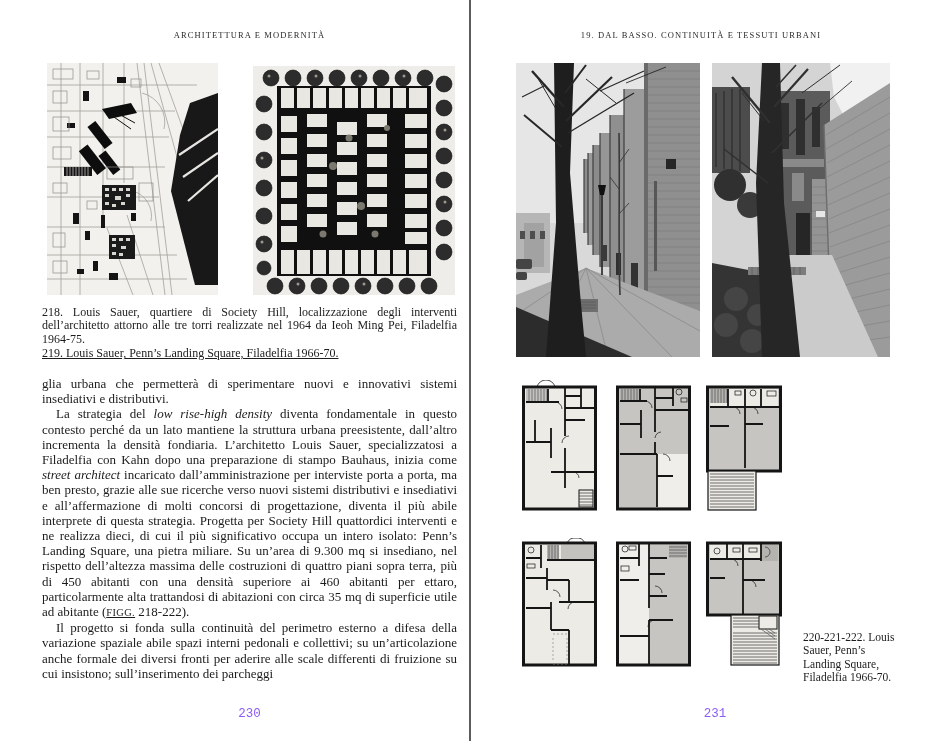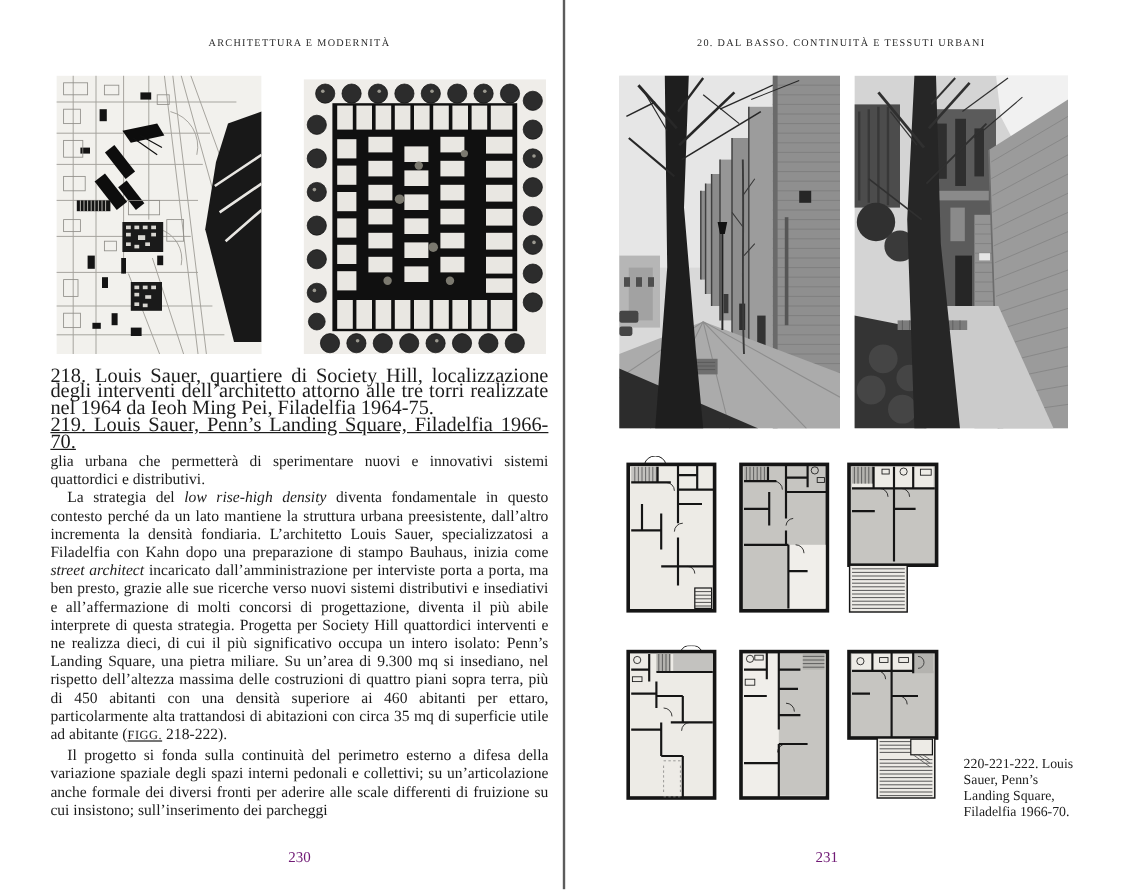--- a/index.html
+++ b/index.html
@@ -2,27 +2,27 @@
 <html><head>
 <meta charset="utf-8">
 <style>
   html,body{margin:0;padding:0;background:#ffffff;}
   #spread{position:relative;width:939px;height:743px;background:#ffffff;overflow:hidden;
           font-family:"Liberation Serif","DejaVu Serif",serif;color:#1c1c1c;padding-left:32px;}
   .abs{position:absolute;}
   .running-head{font-size:8.5px;letter-spacing:1.1px;text-align:center;color:#2a2a2a;white-space:nowrap;}
   .page-col{width:415px;}
   .divider{position:absolute;left:469px;top:0;width:2px;height:741px;background:#5c5c5c;}
-  .caption{font-size:17px;line-height:13.4px;text-align:justify;color:#1c1c1c;margin:0;}
+  .caption{font-size:12px;line-height:13.4px;text-align:justify;color:#1c1c1c;margin:0;}
   .caption + .caption{margin-top:1px;text-decoration:underline;}
   .body-par{margin:0;text-align:justify;font-size:13px;line-height:15.2px;color:#1b1b1b;}
   .body-par.indent{text-indent:14px;}
   .it{font-style:italic;}
   .sc{font-size:0.8em;letter-spacing:0.4px;text-decoration:underline;}
-  .pagenum{font-size:12.5px;text-align:center;color:#701a75;}
+  .pagenum{font-size:12.5px;text-align:center;color:#8b5cf6;font-family:Liberation Mono, monospace;}
   .fig{display:block;}
   .side-caption{font-size:11.5px;line-height:13.4px;text-align:left;color:#1c1c1c;margin:4px;}
   svg{display:block;}
 </style>
 </head>
 <body>
 
 <div id="spread">
 
   <div class="divider"></div>
@@ -235,28 +235,28 @@
         <circle cx="9" cy="176" r="1.5"></circle>
     </g>
   </svg>
 
   <div class="abs page-col" style="left:42px;top:306px;">
     <p class="caption">218. Louis Sauer, quartiere di Society Hill, localizzazione degli interventi dell’architetto attorno alle tre torri realizzate nel 1964 da Ieoh Ming Pei, Filadelfia 1964-75.</p>
     <p class="caption">219. Louis Sauer, Penn’s Landing Square, Filadelfia 1966-70.</p>
   </div>
 
   <div class="abs page-col" style="left:42px;top:376px;">
-    <p class="body-par"><span>glia urbana che permetterà di sperimentare nuovi e innovativi sistemi quattordici e distributivi.</span></p>
+    <p class="body-par"><span>glia urbana che permetterà di sperimentare nuovi e innovativi sistemi insediativi e distributivi.</span></p>
     <p class="body-par indent"><span>La strategia del </span><span class="it">low rise-high density</span><span> diventa fondamentale in questo contesto perché da un lato mantiene la struttura urbana preesistente, dall’altro incrementa la densità fondiaria. L’architetto Louis Sauer, specializzatosi a Filadelfia con Kahn dopo una preparazione di stampo Bauhaus, inizia come </span><span class="it">street architect</span><span> incaricato dall’amministrazione per interviste porta a porta, ma ben presto, grazie alle sue ricerche verso nuovi sistemi distributivi e insediativi e all’affermazione di molti concorsi di progettazione, diventa il più abile interprete di questa strategia. Progetta per Society Hill quattordici interventi e ne realizza dieci, di cui il più significativo occupa un intero isolato: Penn’s Landing Square, una pietra miliare. Su un’area di 9.300 mq si insediano, nel rispetto dell’altezza massima delle costruzioni di quattro piani sopra terra, più di 450 abitanti con una densità superiore ai 460 abitanti per ettaro, particolarmente alta trattandosi di abitazioni con circa 35 mq di superficie utile ad abitante (</span><span class="sc">FIGG.</span><span> 218-222).</span></p>
-    <p class="body-par indent"><span>Il progetto si fonda sulla continuità del perimetro esterno a difesa della variazione spaziale degli spazi interni pedonali e collettivi; su un’articolazione anche formale dei diversi fronti per aderire alle scale differenti di fruizione su cui insistono; sull’inserimento dei parcheggi</span></p>
+    <p class="body-par indent"><span>Il progetto si fonda sulla continuità del perimetro esterno a difesa della variazione spaziale abile spazi interni pedonali e collettivi; su un’articolazione anche formale dei diversi fronti per aderire alle scale differenti di fruizione su cui insistono; sull’inserimento dei parcheggi</span></p>
   </div>
 
   <div class="abs pagenum page-col" style="left:42px;top:707px;">230</div>
 
-  <div class="abs running-head" style="left:512px;top:30px;width:378px;">20. DAL BASSO. CONTINUITÀ E TESSUTI URBANI</div>
+  <div class="abs running-head" style="left:512px;top:30px;width:378px;">19. DAL BASSO. CONTINUITÀ E TESSUTI URBANI</div>
 
   <svg class="abs fig" style="left:516px;top:63px;" width="184" height="294" viewBox="0 0 184 294">
     <rect width="184" height="294" fill="#d9d9d9"></rect>
     <rect y="0" width="184" height="160" fill="#e6e6e6"></rect>
 
     <g fill="#b6b6b6">
         <rect x="0" y="150" width="34" height="60"></rect>
         <rect x="8" y="160" width="20" height="44" fill="#a2a2a2"></rect>
       </g>
     <g fill="#4e4e4e">
@@ -470,15 +470,15 @@
         <rect x="44" y="10" width="8" height="4"></rect>
     </g>
     <rect x="26" y="77" width="48" height="50" fill="#edebe6" stroke="#151515" stroke-width="1.2"></rect>
     <path d="M28,80h44 M28,83h44 M28,86h44 M28,89h44 M28,95h44 M28,98h44 M28,101h44 M28,104h44 M28,107h44 M28,110h44 M28,113h44 M28,116h44 M28,119h44 M28,122h44 M28,125h44" stroke="#4f4f4f" stroke-width="0.8"></path>
     <rect x="54" y="78" width="18" height="13" fill="#edebe6" stroke="#151515" stroke-width="1"></rect>
     <path d="M56,91 l14,10 M60,91 l10,7 M64,91 l6,4" stroke="#555" stroke-width="0.7"></path>
   </svg>
 
   <p class="abs side-caption" style="left:799px;top:627px;width:97px;">220-221-222. Louis Sauer, Penn’s Landing Square, Filadelfia 1966-70.</p>
 
-  <div class="abs pagenum" style="left:500px;top:707px;width:378px;">231</div>
+  <div class="abs pagenum" style="left:526px;top:707px;width:378px;">231</div>
 
 </div>
 
 </body></html>

